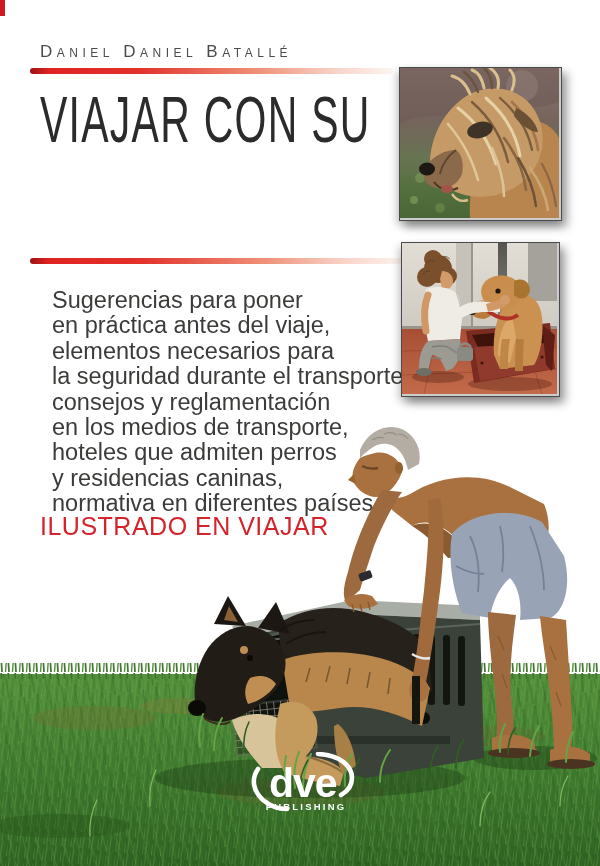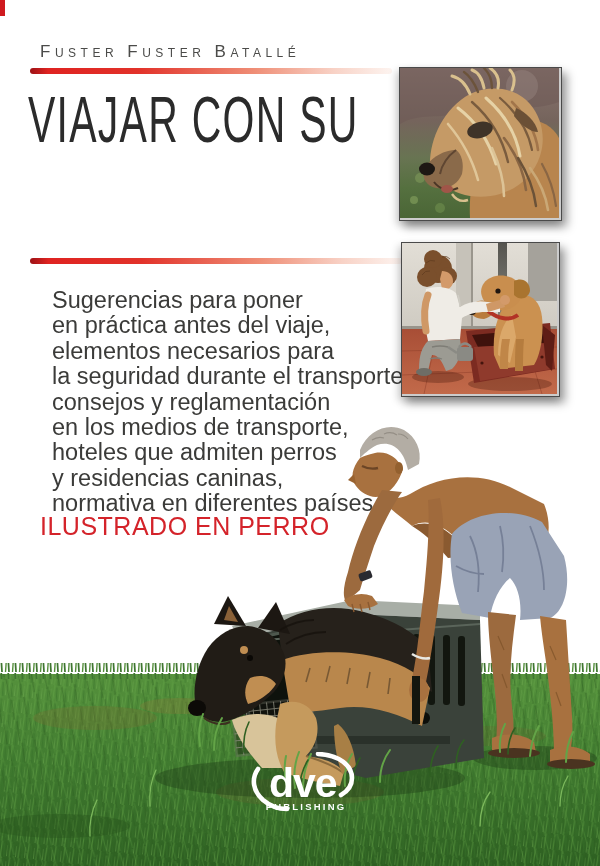--- a/index.html
+++ b/index.html
@@ -11,21 +11,21 @@
   .author{
     position:absolute;left:40px;top:42px;font-size:17px;color:#4b4b49;
     font-variant:small-caps;letter-spacing:4.5px;white-space:nowrap;
   }
   .rule{position:absolute;height:6px;border-radius:3px;
     background:linear-gradient(90deg,#9c1115 0%,#df2321 5%,#e2322a 30%,#ef8e76 62%,#f8d2c6 84%,#fdf4f0 100%);}
   .rule1{left:30px;top:68px;width:362px;}
   .rule2{left:30px;top:258px;width:372px;}
   h1{margin:0;padding:0;font-weight:200;}
   .squeeze{display:inline-block;transform-origin:0 0;line-height:1;white-space:nowrap;}
-  .title1{position:absolute;left:28px;top:88px;text-decoration:underline;}
+  .title1{position:absolute;left:40px;top:88px;text-decoration:underline;}
   .title1 .squeeze{font-size:64px;transform:scaleX(.64);letter-spacing:2px;color:#2b2b2b;font-weight:200;}
   .title2{position:absolute;left:34px;top:136px;}
   .title2 .squeeze{font-size:138px;transform:scaleX(.79);letter-spacing:1px;color:#e2202a;font-weight:200;}
   .description{
     position:absolute;left:40px;top:276px;margin:12px;width:360px;
     font-size:23.5px;line-height:25.4px;color:#3b3b39;white-space:pre-line;
   }
   .highlight{
     position:absolute;left:40px;top:512px;font-size:25px;color:#d4232a;letter-spacing:.5px;white-space:nowrap;
   }
@@ -42,39 +42,39 @@
   .logo .dve{font-size:41px;font-weight:bold;letter-spacing:-1px;}
   .logo .tagline{font-size:9.5px;font-weight:bold;letter-spacing:2.2px;}
 </style>
 </head>
 <body>
 
 <div class="cover">
 
   <div class="corner-mark"></div>
 
-  <div class="author">Fuster Fuster Batallé</div>
+  <div class="author">Daniel Daniel Batallé</div>
 
   <div class="rule rule1"></div>
 
   <h1 class="title1"><span class="squeeze">VIAJAR CON SU</span></h1>
 
   <div class="rule rule2"></div>
 
   <p class="description">Sugerencias para poner
 en práctica antes del viaje,
 elementos necesarios para
 la seguridad durante el transporte,
 consejos y reglamentación
 en los medios de transporte,
 hoteles que admiten perros
 y residencias caninas,
 normativa en diferentes países</p>
 
-  <div class="highlight">ILUSTRADO EN PERRO</div>
+  <div class="highlight">ILUSTRADO EN VIAJAR</div>
 
   <figure class="photo photo1" aria-label="shaggy tan terrier dog head in profile against mountain meadow">
     <svg width="159" height="150" viewBox="0 0 159 150">
       <defs>
         <linearGradient id="p1bg" x1="0" y1="0" x2="0" y2="1">
           <stop offset="0" stop-color="#8a7570"></stop>
             <stop offset=".35" stop-color="#75645c"></stop>
           <stop offset=".6" stop-color="#687452"></stop>
             <stop offset=".8" stop-color="#55703f"></stop>
           <stop offset="1" stop-color="#4a6636"></stop>

